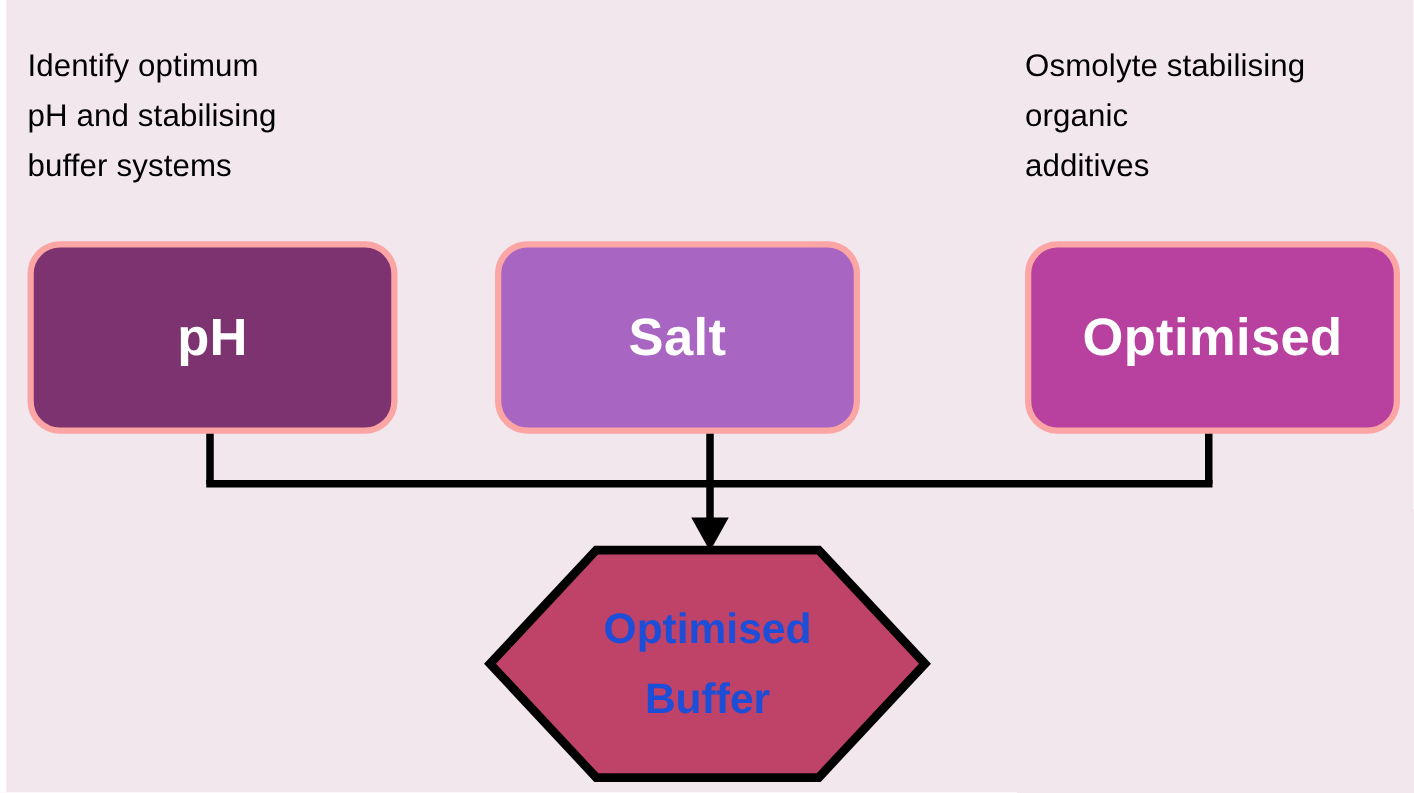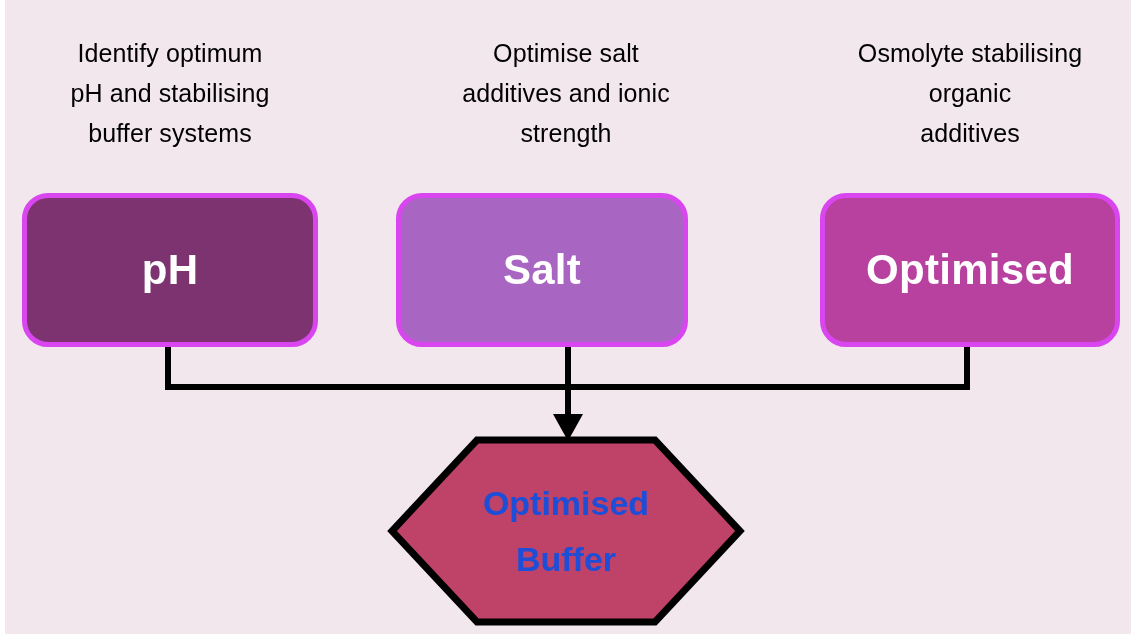--- a/index.html
+++ b/index.html
@@ -20,36 +20,35 @@
     position: absolute;
     left: 5px;
     top: 0px;
     width: 1126px;
     height: 634px;
     background: #f3e7ee;
   }
   
   .caption {
     position: absolute;
-    text-align: center;
     color: #000000;
     font-size: 25px;
     line-height: 40px;
     font-weight: 400;
     letter-spacing: 0.1px;
     white-space: pre-line;
   }
   #caption-ph    { left: 22px;  top: 33px;  width: 296px; }
   #caption-salt  { left: 420px; top: 33px;  width: 292px; }
   #caption-osmo  { left: 820px; top: 33px;  width: 300px; }
 
   
   .node-box {
     position: absolute;
-    border: 5px solid #d946ef;
+    border: 5px solid #fca5a5;
     border-radius: 26px;
     box-sizing: border-box;
     display: flex;
     align-items: center;
     justify-content: center;
   }
   .node-box .node-label {
     color: #ffffff;
     font-weight: bold;
     font-size: 42px;
@@ -99,23 +98,20 @@
 <body>
 
 <div id="canvas">
 
   <div class="bg-plate" style="background: rgb(243, 231, 238);"></div>
 
   <div class="caption" id="caption-ph">Identify optimum
 pH and stabilising
 buffer systems</div>
 
-  <div class="caption" id="caption-salt">Optimise salt
-additives and ionic
-strength</div>
 
   <div class="caption" id="caption-osmo">Osmolyte stabilising
 organic
 additives</div>
 
   <svg id="connectors" viewBox="0 0 1131 634" xmlns="http://www.w3.org/2000/svg">
 
     <path d="M168,345 L168,387" stroke="#000000" stroke-width="6" fill="none"></path>
 
     <path d="M967,345 L967,387" stroke="#000000" stroke-width="6" fill="none"></path>

